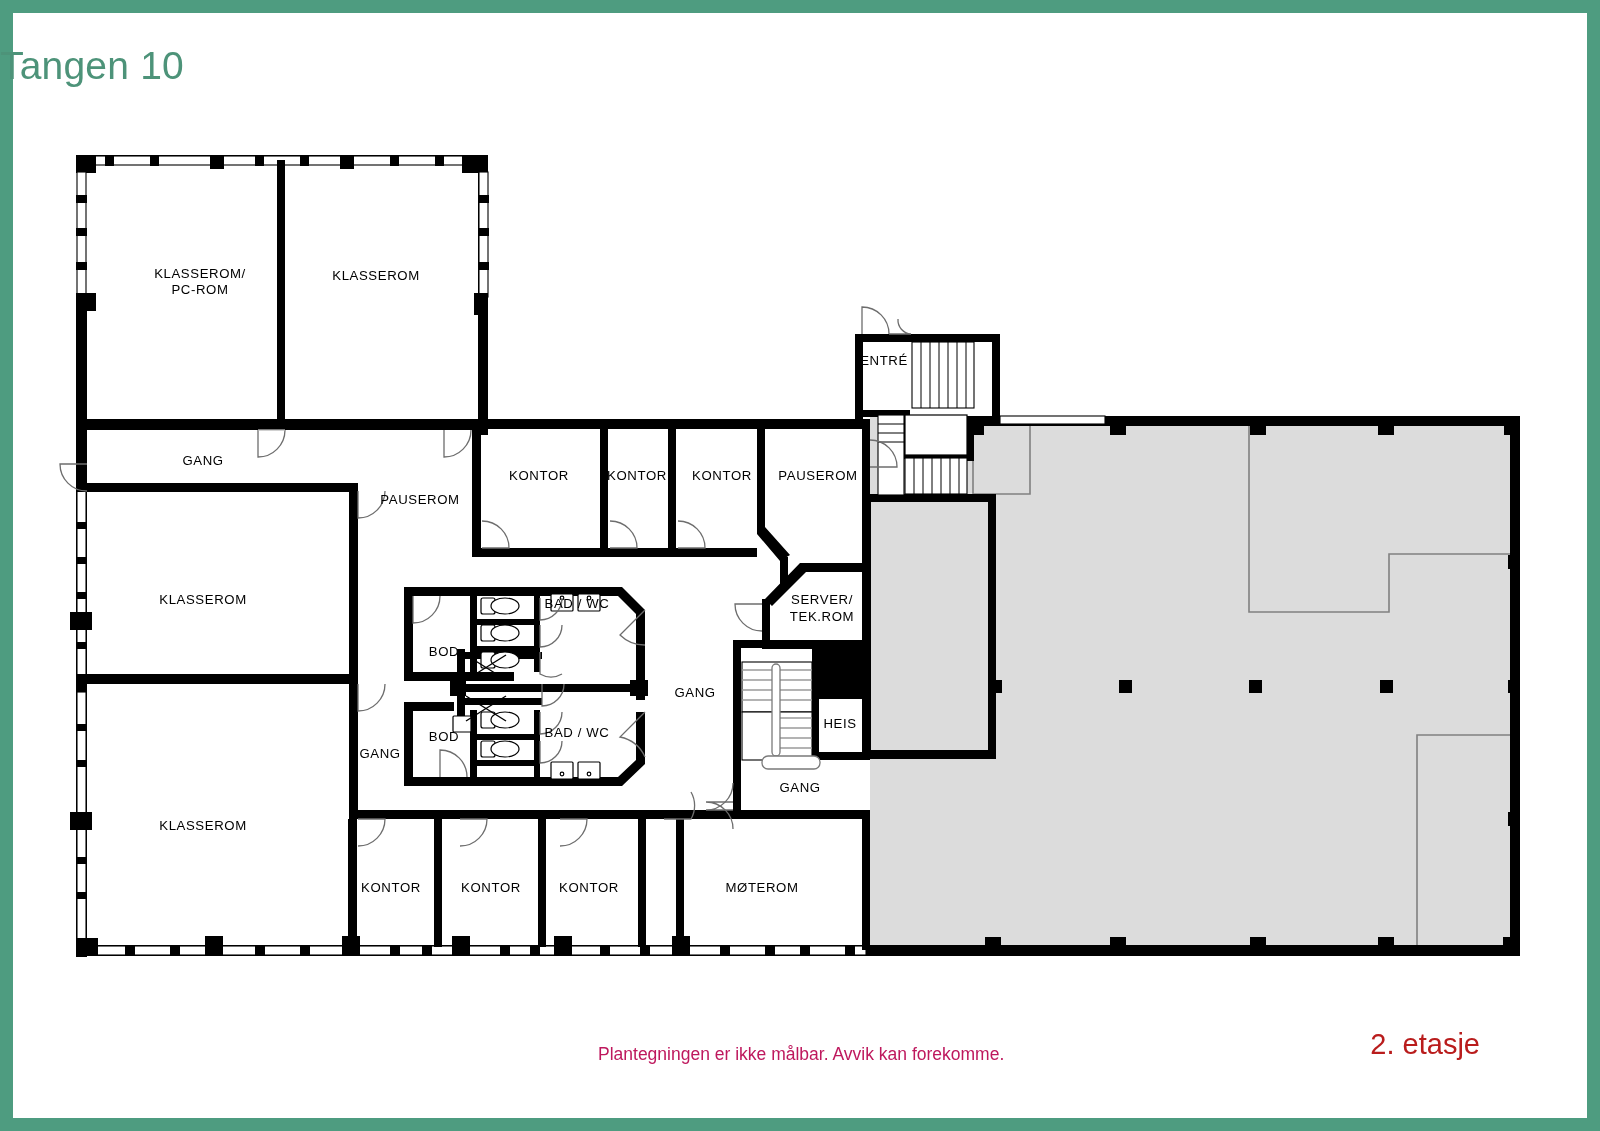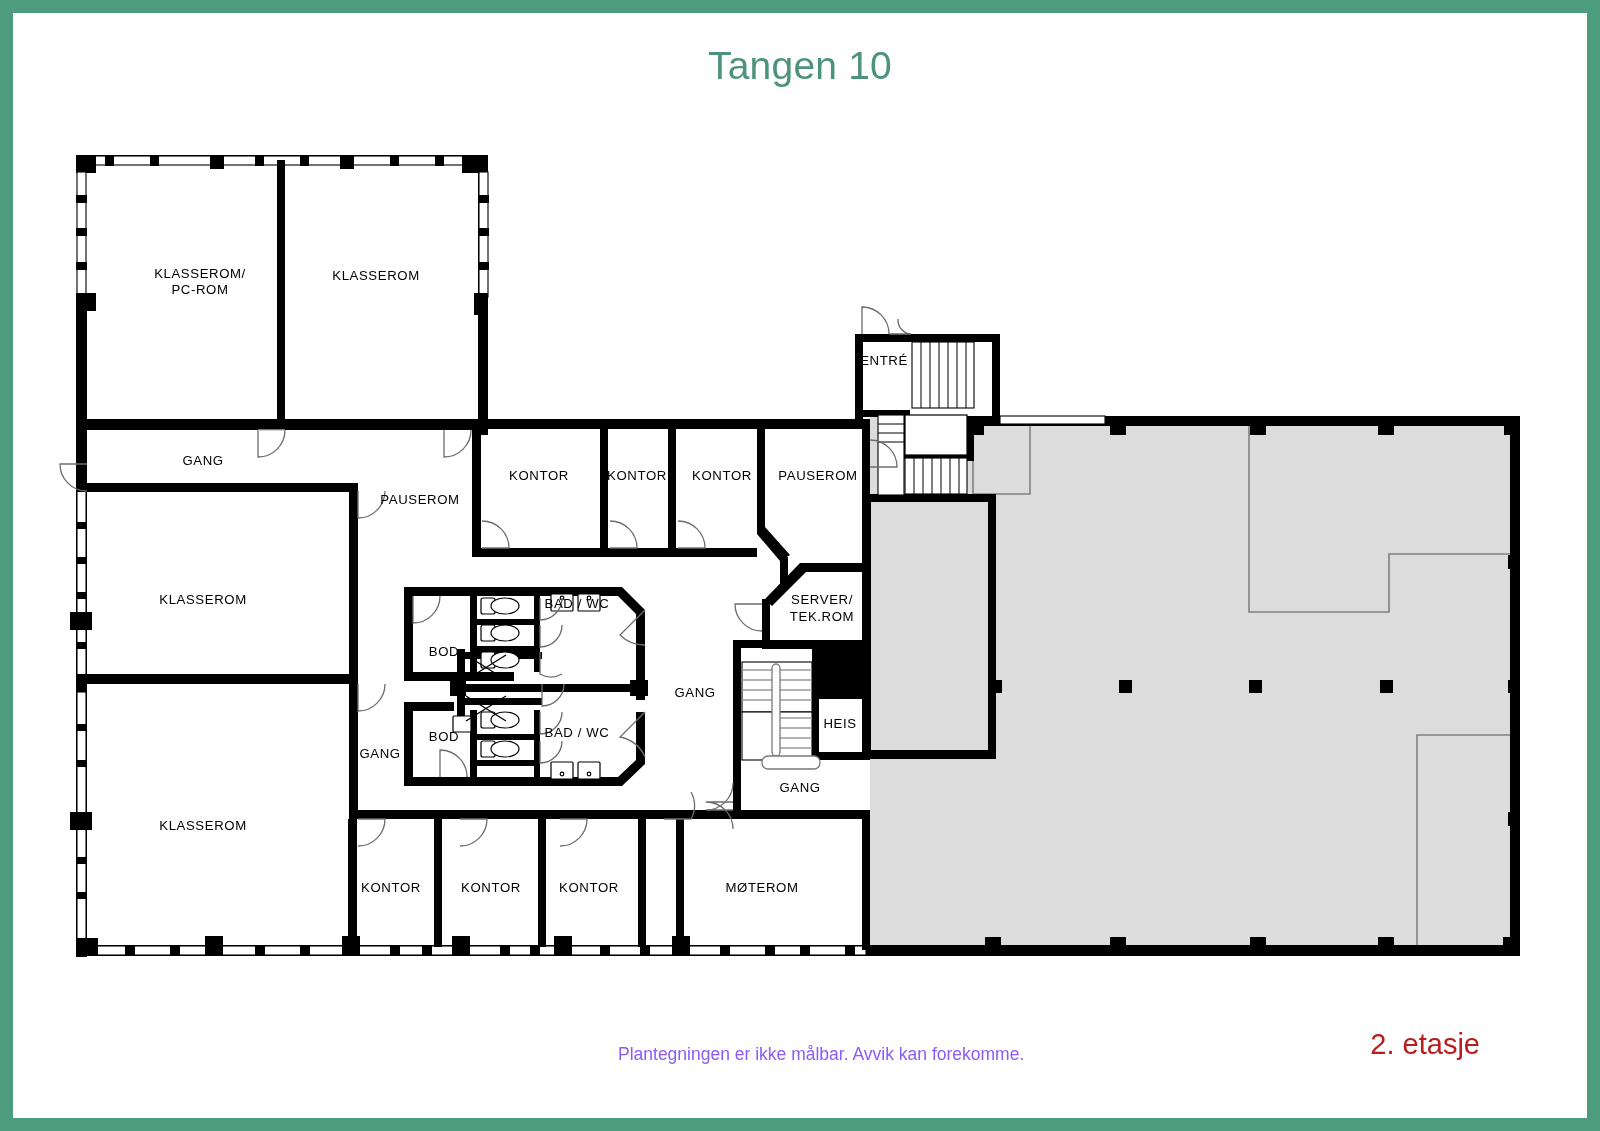--- a/index.html
+++ b/index.html
@@ -25,32 +25,31 @@
     inset: 0;
     box-sizing: border-box;
     border: 13px solid #4e9c80;
     pointer-events: none;
   }
   #title {
     position: absolute;
     top: 44px;
     left: 0;
     width: 1600px;
-    text-align: center;
     font-size: 39px;
     color: #4d9379;
     letter-spacing: 0.2px;
     font-weight: 400;
   }
   #disclaimer {
     position: absolute;
-    left: 618px;
+    left: 598px;
     top: 1044px;
     font-size: 17.5px;
-    color: #8b5cf6;
+    color: #be185d;
   }
   #floor-label {
     position: absolute;
     right: 120px;
     top: 1028px;
     font-size: 29px;
     color: #b91c1c;
   }
   #plan-wrap {
     position: absolute;

